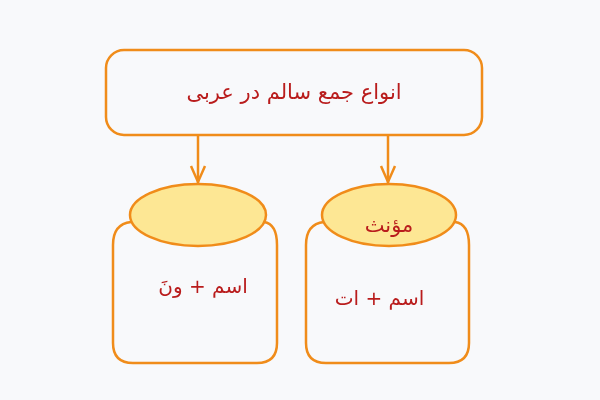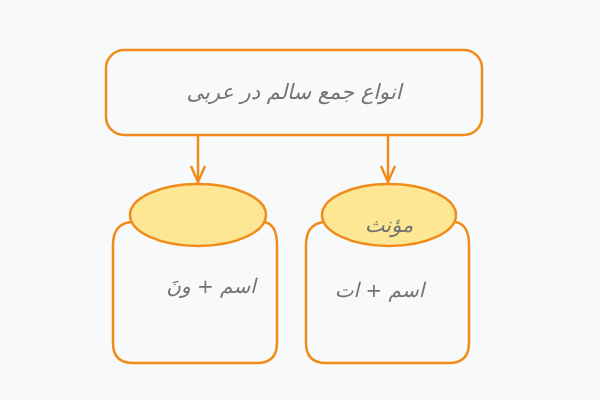--- a/index.html
+++ b/index.html
@@ -7,23 +7,22 @@
       width: 600px; height: 400px; overflow: hidden;
       background: #f8f9fb;
       position: relative;
       font-family: "DejaVu Sans", sans-serif;
     }
     .diagram { position: absolute; left: 0; top: 0; width: 600px; height: 400px; }
     .label {
       position: absolute;
       direction: rtl;
       text-align: center;
-      color: #737373;
+      color: #b91c1c;
       white-space: nowrap;
-      font-style: italic;
     }
     .title-label { left: 105px; top: 49px; width: 378px; height: 86px; line-height: 86px; font-size: 21px; }
     .ellipse-label { width: 140px; height: 30px; line-height: 30px; font-size: 21px; }
     .content-label { font-size: 20px; line-height: 32px; }
   </style>
 </head>
 <body>
 
 <div class="diagram">
   <svg width="600" height="400" viewBox="0 0 600 400" style="position:absolute;left:0;top:0;">
@@ -44,20 +43,20 @@
     <path d="M 324 222 Q 306 224 306 245 L 306 343 Q 306 363 326 363 L 449 363 Q 469 363 469 343 L 469 245 Q 469 224 455 222" fill="#f8f9fb" stroke="#f08c1a" stroke-width="2.5"></path>
 
     <ellipse cx="198" cy="215" rx="68" ry="31" fill="#fde794" stroke="#f08c1a" stroke-width="2.5"></ellipse>
     <ellipse cx="389" cy="215" rx="67" ry="31" fill="#fde794" stroke="#f08c1a" stroke-width="2.5"></ellipse>
   </svg>
 
   <div class="label title-label">انواع جمع سالم در عربی</div>
 
   <div class="label ellipse-label" style="left:319px; top:199px;margin-top:11px;">مؤنث</div>
 
-  <div class="label content-label" style="left:121px; top:270px; width:180px;">
+  <div class="label content-label" style="left:113px; top:270px; width:180px;">
     <div>اسم + ونَ</div>
   </div>
 
-  <div class="label content-label" style="left:306px; top:274px; width:147px;">
+  <div class="label content-label" style="left:306px; top:282px; width:147px;">
     <div>اسم + ات</div>
   </div>
 </div>
 
 </body></html>

